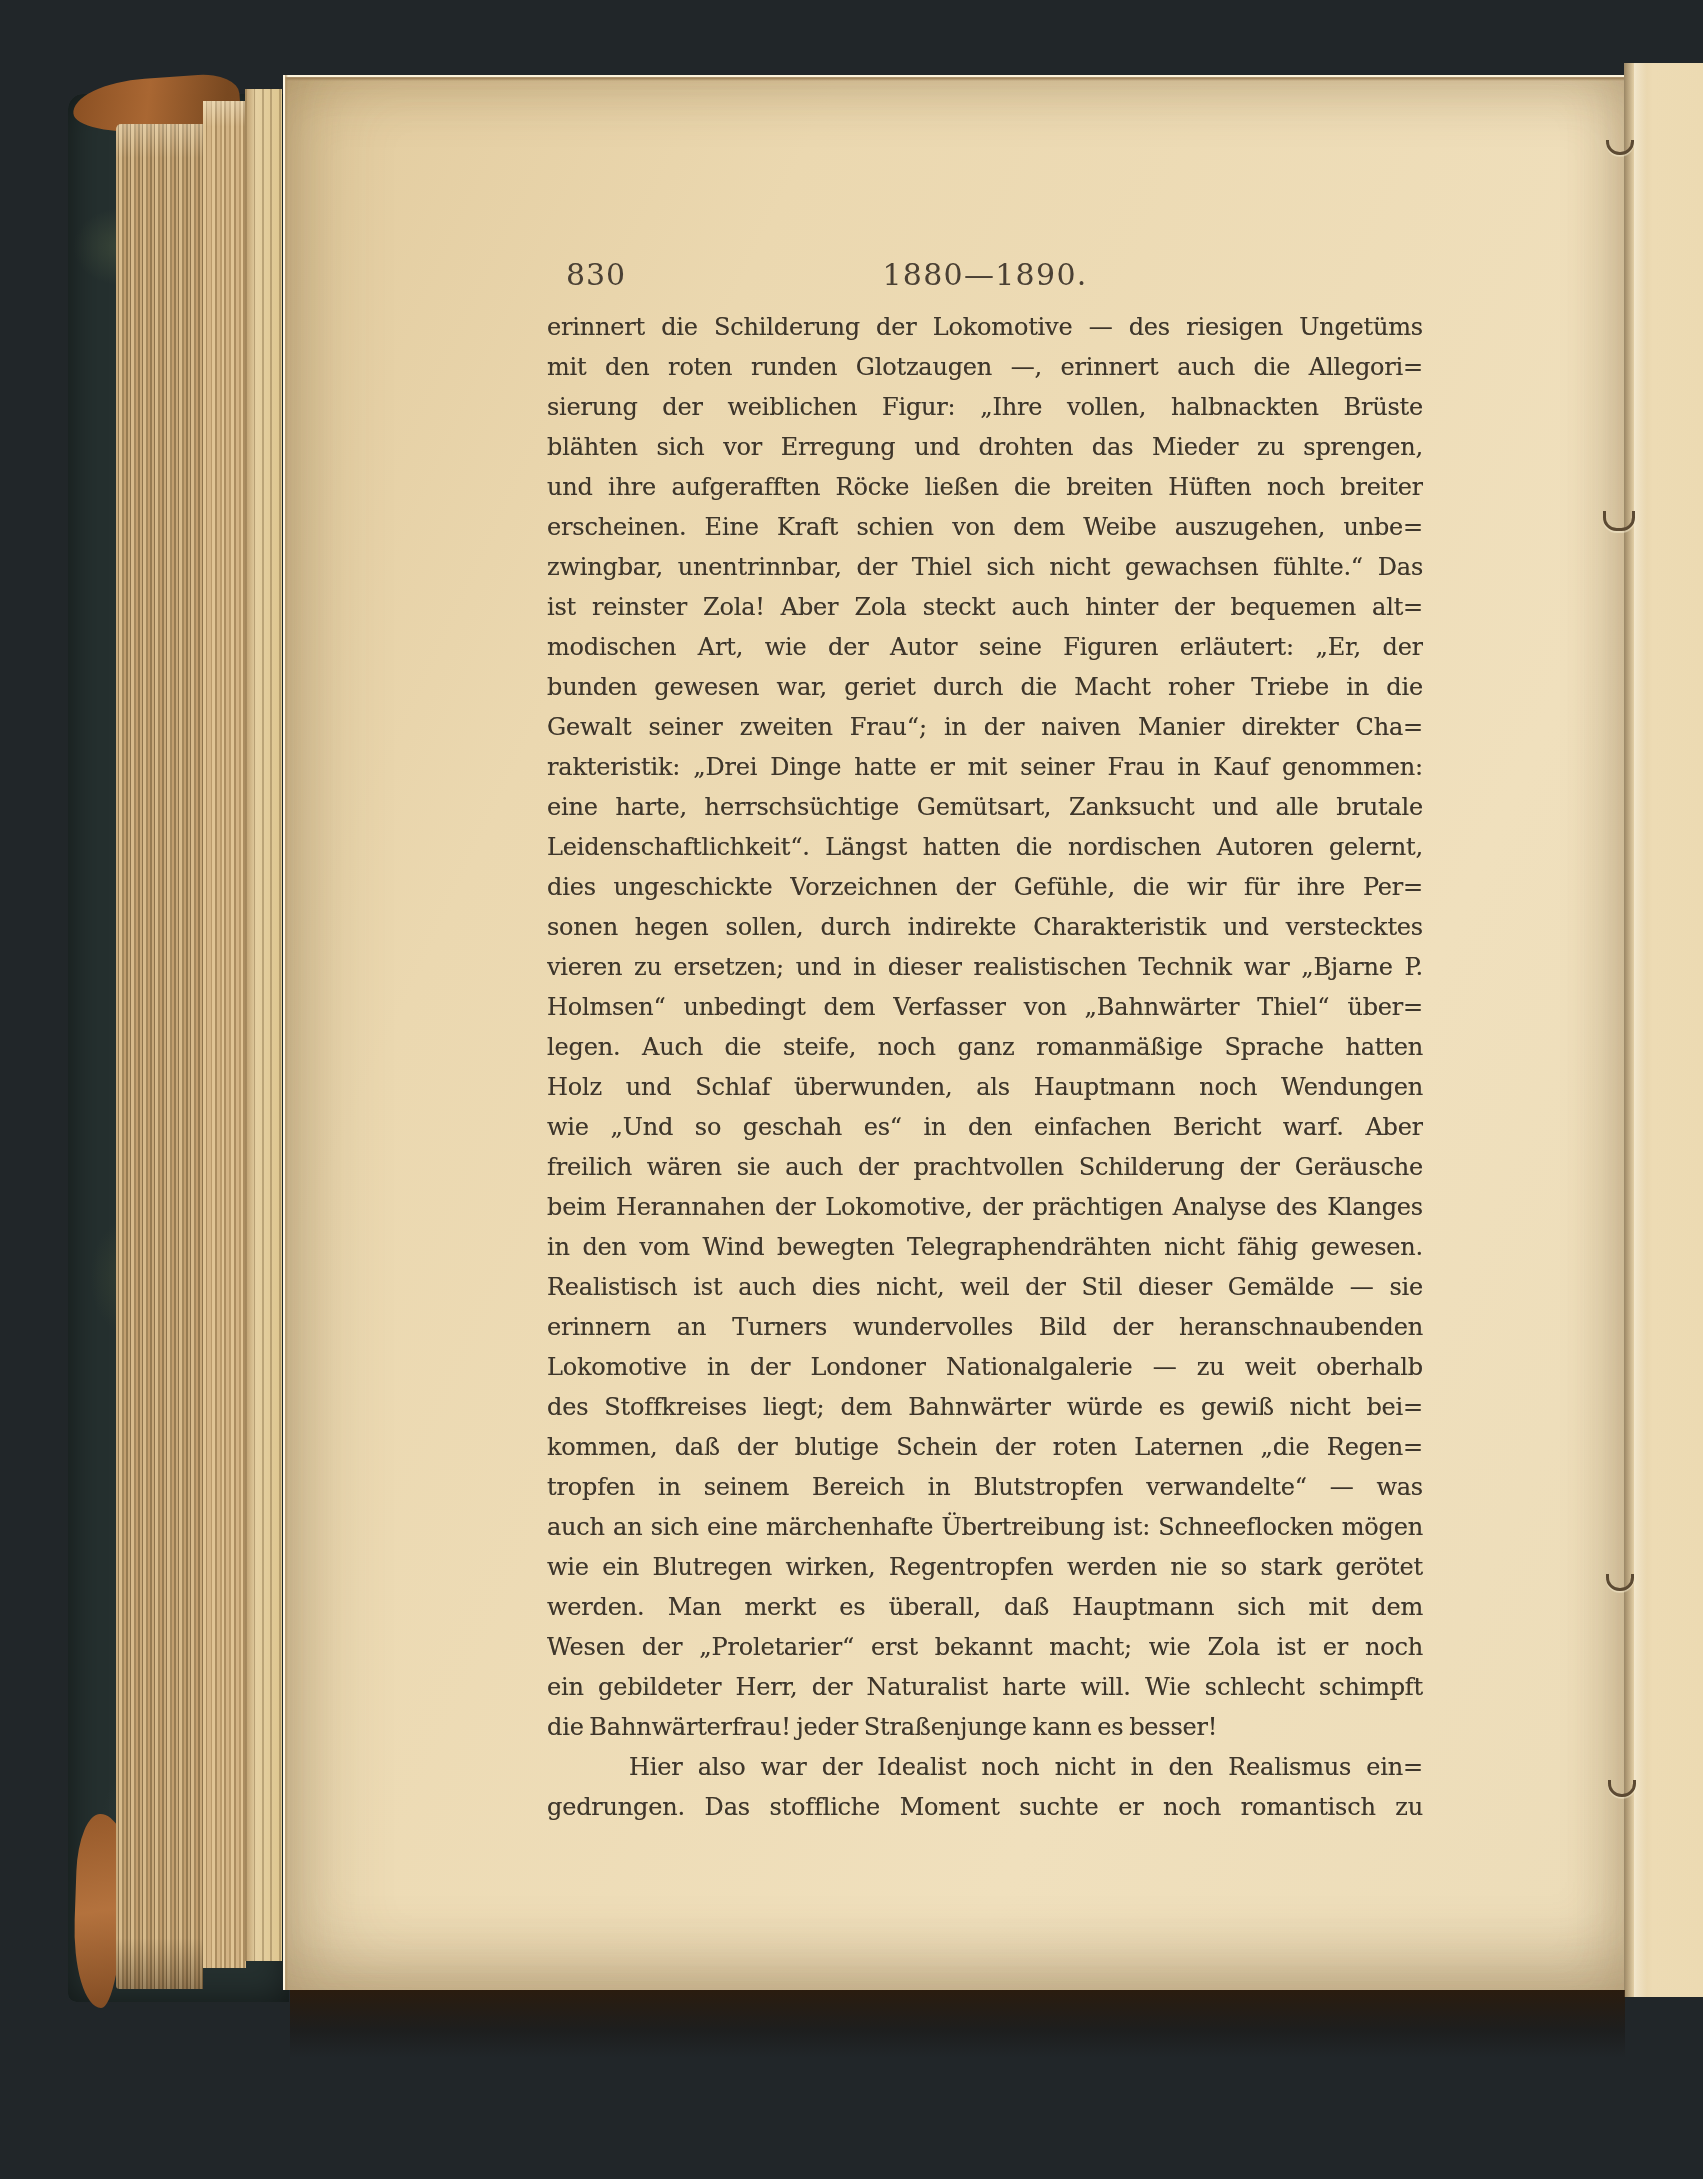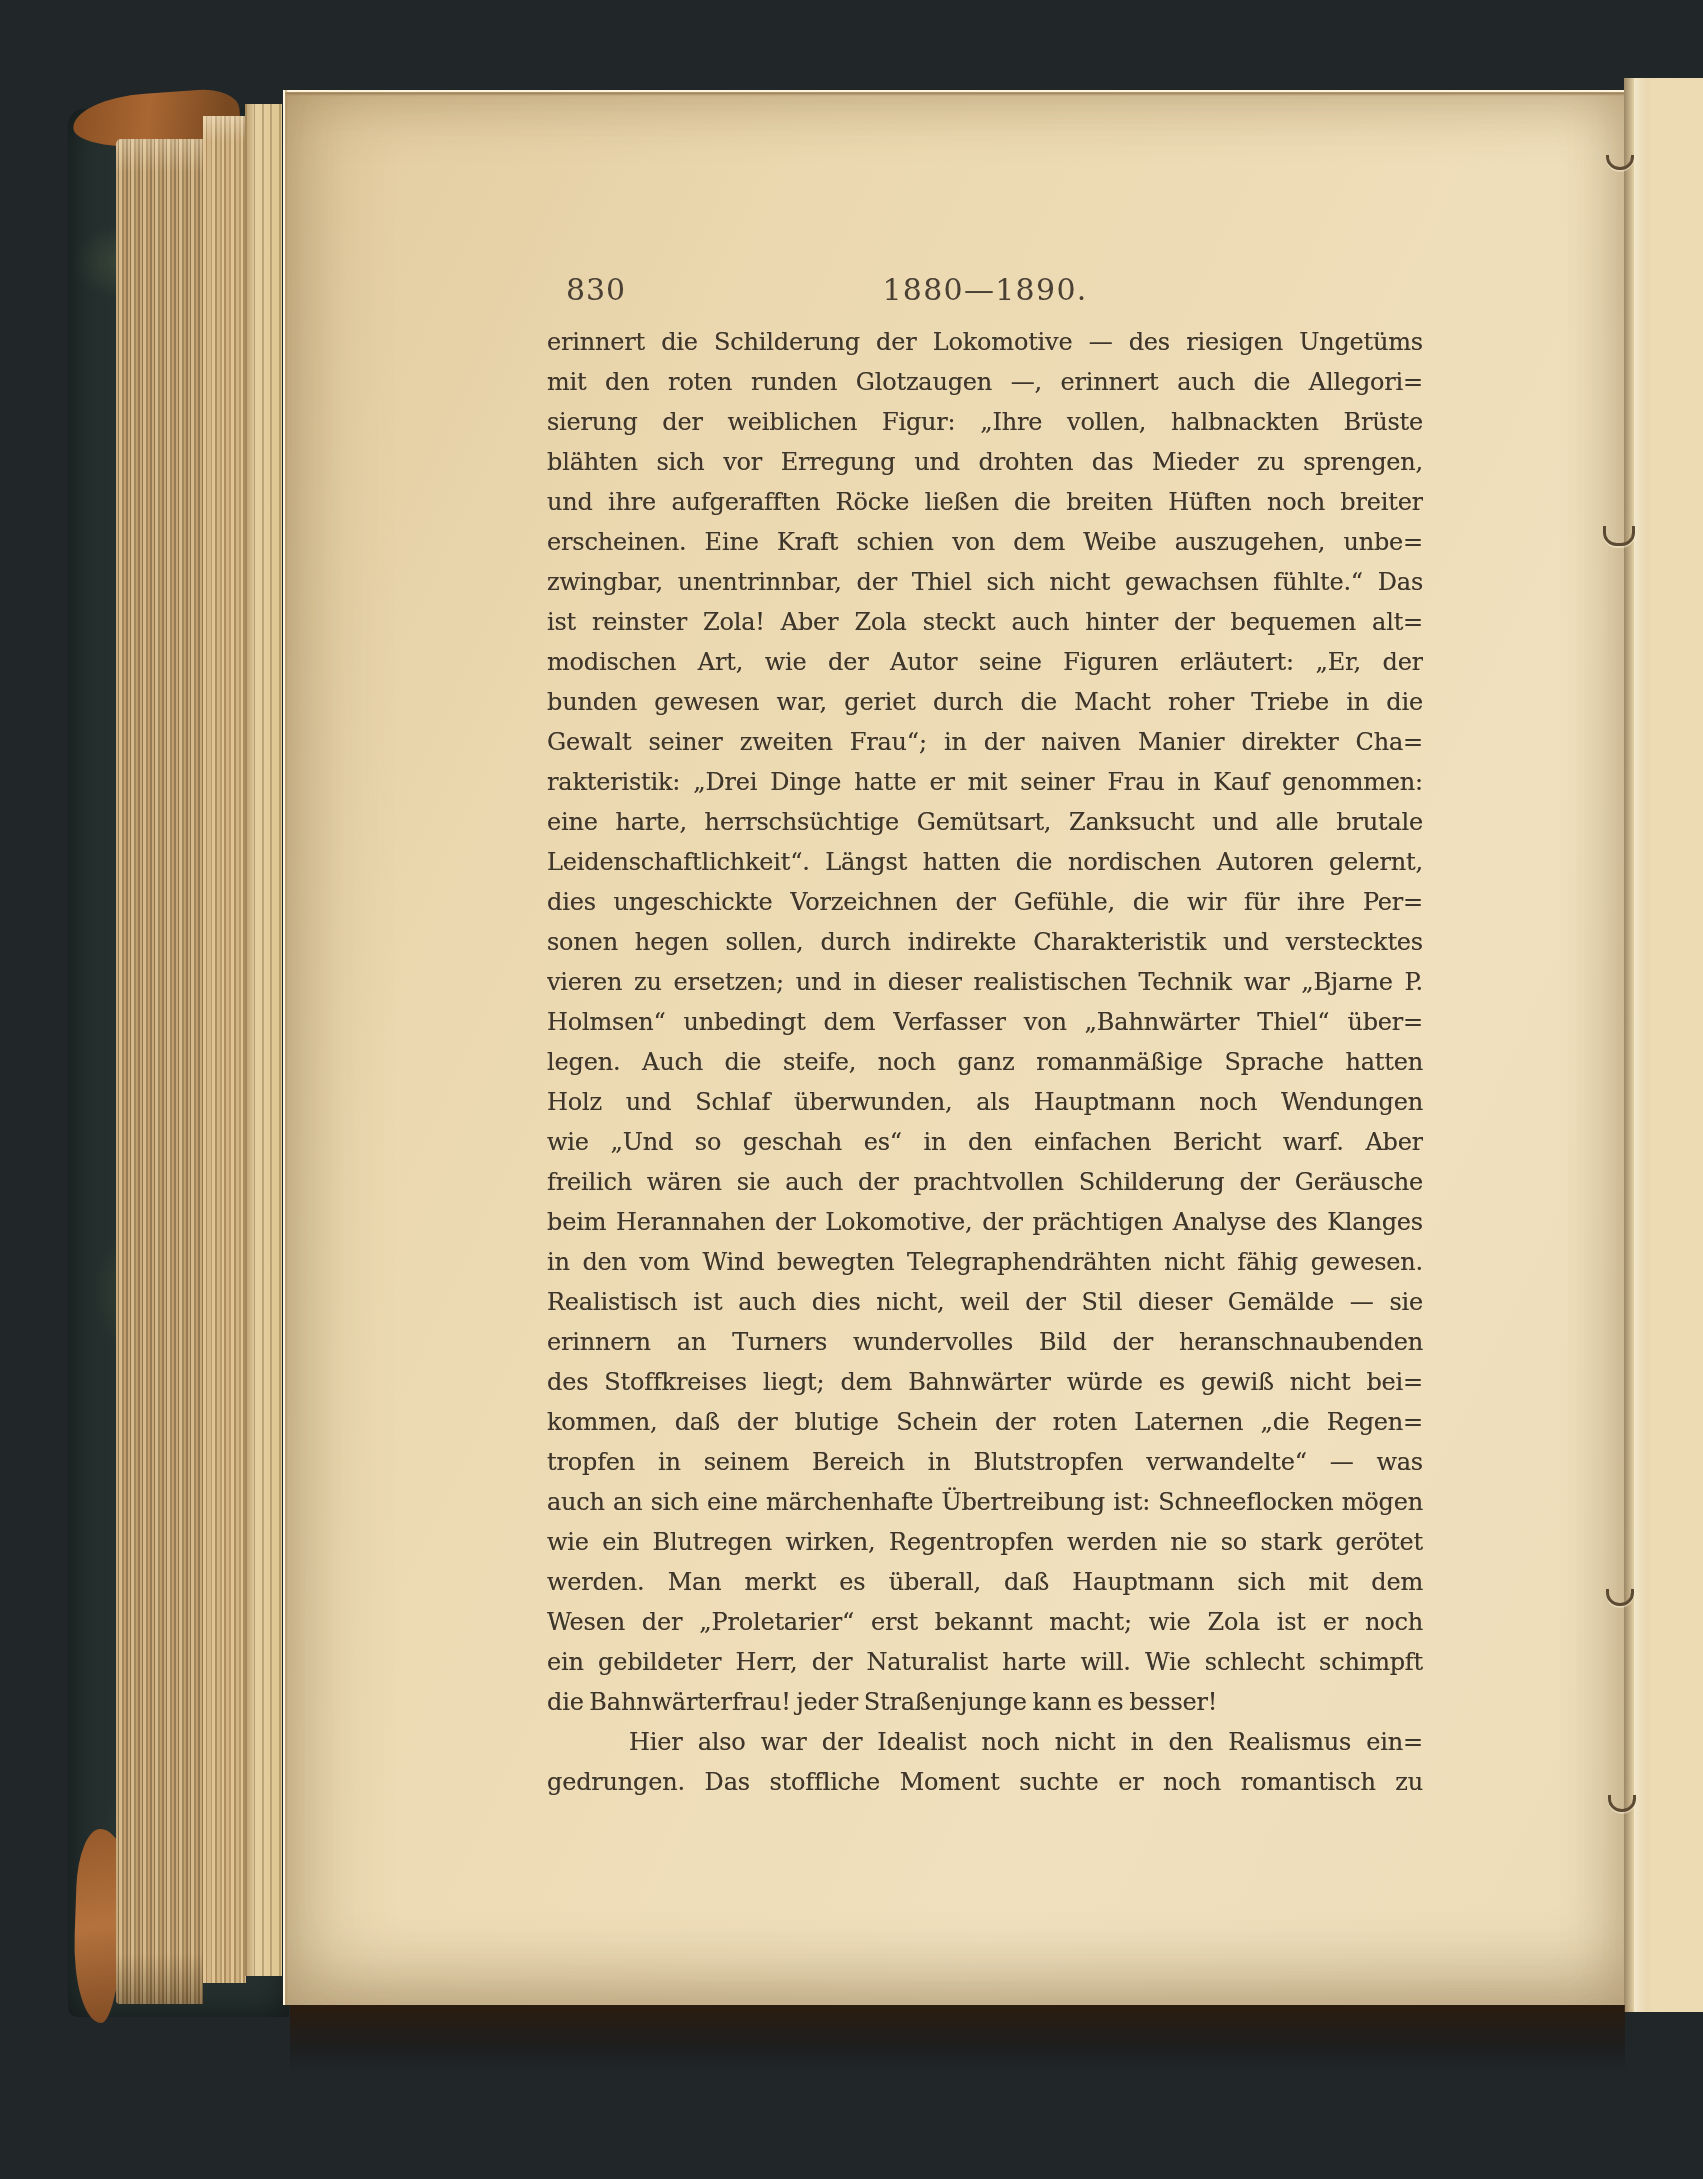--- a/index.html
+++ b/index.html
@@ -2,21 +2,21 @@
 <html style="--background: #212629; --paper: #f0e0bd; --paper-edge: #c8a97a; --ink: #3e362b; --cover: #25302f; --leather-wear: #b06a33;font-size:13.6px"><head>
 <meta charset="utf-8">
 <style>
   html, body {
     margin: 0; padding: 0;
     width: 1704px; height: 2180px;
     overflow: hidden;
     background: var(--background, #212629);
     font-family: "DejaVu Serif", serif;
   }
-  .scene { position: absolute; inset: 0; margin-top: 15px; }
+  .scene { position: absolute; inset: 0; }
 
   
   .cover {
     position: absolute; left: 68px; top: 94px; width: 221px; height: 1908px;
     background:
       radial-gradient(77px 60px at 25% 8%,  rgba(74,88,64,.55) 0%, rgba(0,0,0,0) 65%),
       radial-gradient(102px 77px at 55% 30%, rgba(52,68,70,.6) 0%, rgba(0,0,0,0) 70%),
       radial-gradient(68px 94px at 30% 62%, rgba(72,84,56,.45) 0%, rgba(0,0,0,0) 65%),
       radial-gradient(77px 68px at 40% 90%,  rgba(58,74,70,.5) 0%, rgba(0,0,0,0) 70%),
       var(--cover, #25302f);
@@ -172,20 +172,21 @@
         <div class="line justify">vieren zu ersetzen; und in dieser realistischen Technik war „Bjarne P.</div>
         <div class="line justify">Holmsen“ unbedingt dem Verfasser von „Bahnwärter Thiel“ über=</div>
         <div class="line justify">legen. Auch die steife, noch ganz romanmäßige Sprache hatten</div>
         <div class="line justify">Holz und Schlaf überwunden, als Hauptmann noch Wendungen</div>
         <div class="line justify">wie „Und so geschah es“ in den einfachen Bericht warf. Aber</div>
         <div class="line justify">freilich wären sie auch der prachtvollen Schilderung der Geräusche</div>
         <div class="line justify">beim Herannahen der Lokomotive, der prächtigen Analyse des Klanges</div>
         <div class="line justify">in den vom Wind bewegten Telegraphendrähten nicht fähig gewesen.</div>
         <div class="line justify">Realistisch ist auch dies nicht, weil der Stil dieser Gemälde — sie</div>
         <div class="line justify">erinnern an Turners wundervolles Bild der heranschnaubenden</div>
+        <div class="line justify">Lokomotive in der Londoner Nationalgalerie — zu weit oberhalb</div>
         <div class="line justify">des Stoffkreises liegt; dem Bahnwärter würde es gewiß nicht bei=</div>
         <div class="line justify">kommen, daß der blutige Schein der roten Laternen „die Regen=</div>
         <div class="line justify">tropfen in seinem Bereich in Blutstropfen verwandelte“ — was</div>
         <div class="line justify">auch an sich eine märchenhafte Übertreibung ist: Schneeflocken mögen</div>
         <div class="line justify">wie ein Blutregen wirken, Regentropfen werden nie so stark gerötet</div>
         <div class="line justify">werden. Man merkt es überall, daß Hauptmann sich mit dem</div>
         <div class="line justify">Wesen der „Proletarier“ erst bekannt macht; wie Zola ist er noch</div>
         <div class="line justify">ein gebildeter Herr, der Naturalist harte will. Wie schlecht schimpft</div>
         <div class="line no-justify">die Bahnwärterfrau! jeder Straßenjunge kann es besser!</div>
         <div class="line justify indent">Hier also war der Idealist noch nicht in den Realismus ein=</div>

